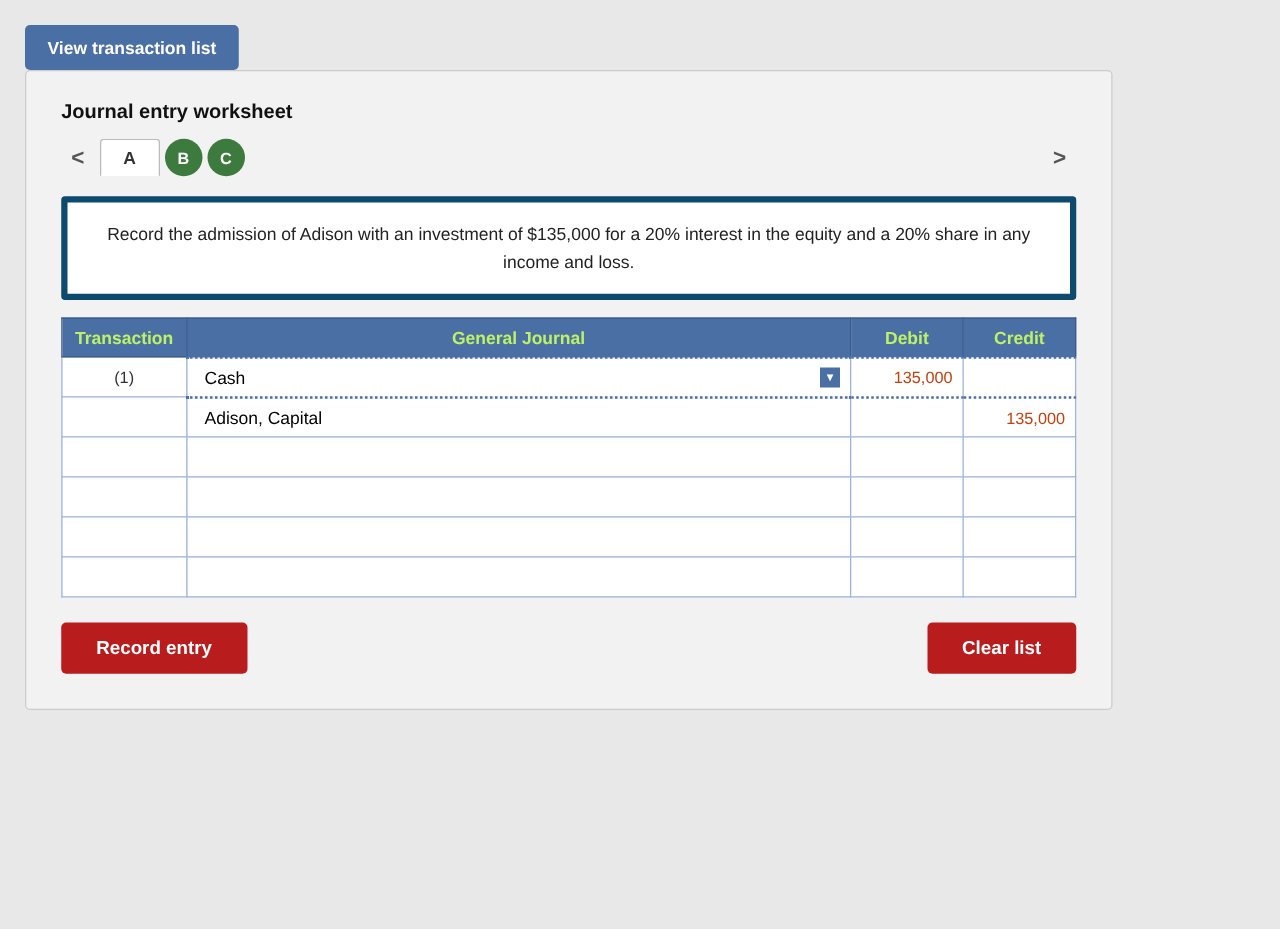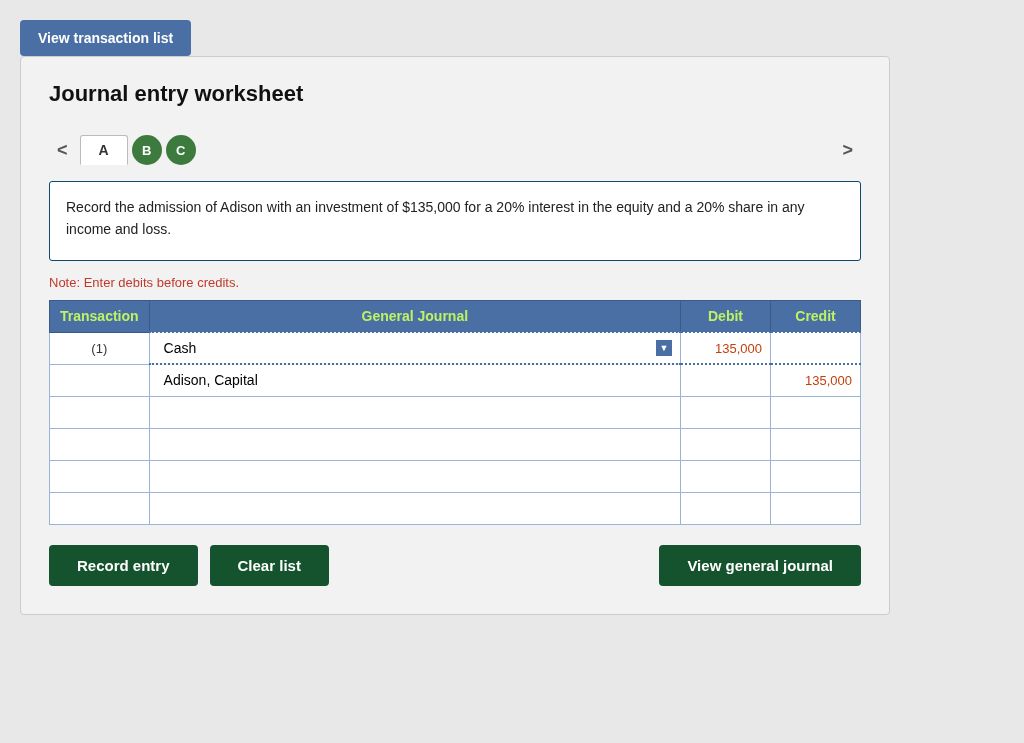--- a/index.html
+++ b/index.html
@@ -21,24 +21,24 @@
       font-weight: 600;
     }
     .worksheet-container {
       background: #f2f2f2;
       border: 1px solid #ccc;
       border-radius: 4px;
       padding: 24px 28px 28px 28px;
       max-width: 870px;
     }
     .worksheet-title {
-      font-size: 22px;
+      font-size: 16px;
       font-weight: 700;
       color: #111;
-      margin-bottom: 28px;
+      margin-bottom: 12px;
     }
     .tabs-row {
       display: flex;
       align-items: center;
       gap: 4px;
       margin-bottom: 16px;
     }
     .tab-nav {
       background: none;
       border: none;
@@ -72,28 +72,29 @@
       display: flex;
       align-items: center;
       justify-content: center;
       cursor: pointer;
     }
     .tab-nav-right {
       margin-left: auto;
     }
     .description-box {
       background: white;
-      border: 1px solid #0c4a6e;
+      border: 5px solid #0c4a6e;
       border-radius: 3px;
       padding: 14px 16px;
       margin-bottom: 14px;
       line-height: 1.6;
       color: #222;
       font-size: 14px;
       min-height: 80px;
+      text-align: center;
     }
     .note-text {
       color: #c0392b;
       font-size: 13px;
       margin-bottom: 10px;
     }
     .journal-table {
       width: 100%;
       border-collapse: collapse;
       margin-bottom: 20px;
@@ -163,21 +164,21 @@
     }
     .dotted-top {
       border-top: 2px dotted #4a6fa5 !important;
     }
     .buttons-row {
       display: flex;
       gap: 12px;
       align-items: center;
     }
     .btn-action {
-      background: #14532d;
+      background: #b91c1c;
       color: white;
       border: none;
       padding: 12px 28px;
       border-radius: 4px;
       cursor: pointer;
       font-size: 15px;
       font-weight: 600;
     }
     .btn-action:last-child {
       margin-left: auto;
@@ -199,21 +200,20 @@
   <div class="tabs-row">
     <button class="tab-nav">&lt;</button>
     <div class="tab-a">A</div>
     <div class="tab-circle">B</div>
     <div class="tab-circle">C</div>
     <button class="tab-nav tab-nav-right">&gt;</button>
   </div>
 
   <div class="description-box">Record the admission of Adison with an investment of $135,000 for a 20% interest in the equity and a 20% share in any income and loss.</div>
 
-  <div class="note-text">Note: Enter debits before credits.</div>
 
   <table class="journal-table">
     <thead>
       <tr>
         <th>Transaction</th>
         <th>General Journal</th>
         <th>Debit</th>
         <th>Credit</th>
       </tr>
     </thead>
@@ -266,18 +266,17 @@
         <td class="journal-col"></td>
         <td class="debit-col"></td>
         <td class="credit-col"></td>
       </tr>
     </tbody>
   </table>
 
   <div class="buttons-row">
     <button class="btn-action">Record entry</button>
     <button class="btn-action">Clear list</button>
-    <button class="btn-action">View general journal</button>
   </div>
 </div>
 
 
 
 
 </body></html>

